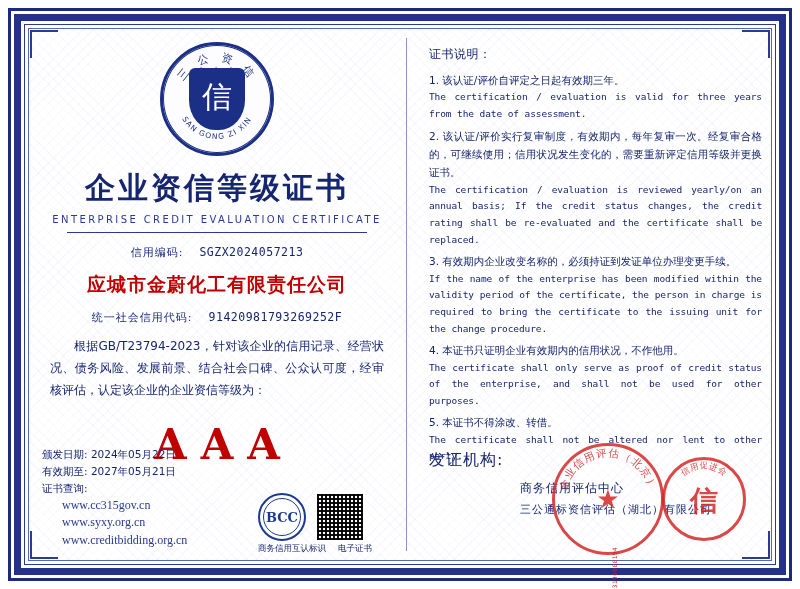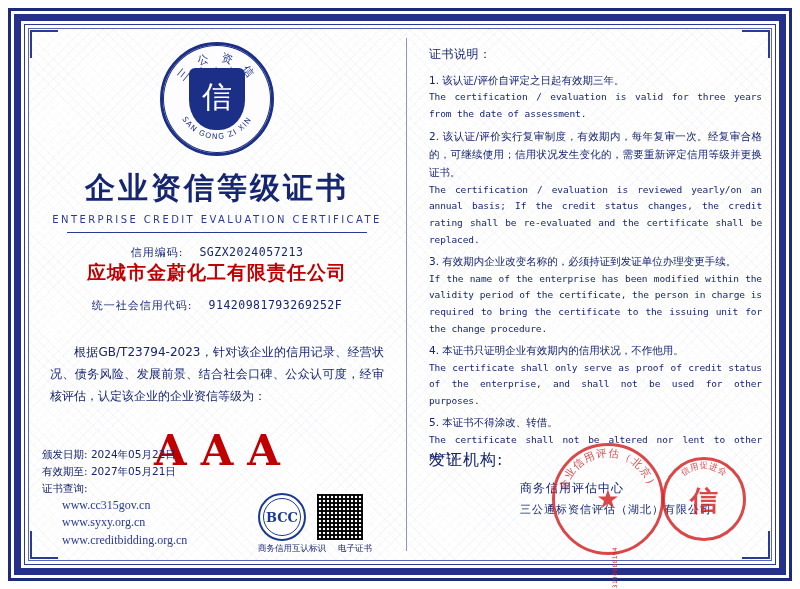--- a/index.html
+++ b/index.html
@@ -202,25 +202,26 @@
     color: #16256f;
     letter-spacing: 0.5px;
   }
   .company-name {
     text-align: center;
     color: #c00000;
     font-family: "DejaVu Serif", "Liberation Serif", serif;
     font-weight: bold;
     font-size: 19px;
     letter-spacing: 1px;
+    margin-top: 12px;
     white-space: nowrap;
   }
 
   .body-text {
-    margin-top: 28px;
+    margin-top: 10px;
     font-size: 12px;
     line-height: 1.85;
     color: #16256f;
     text-align: justify;
     text-indent: 2em;
     padding: 0 12px;
     font-family: "DejaVu Sans", "Liberation Sans", sans-serif;
   }
 
   .grade {

